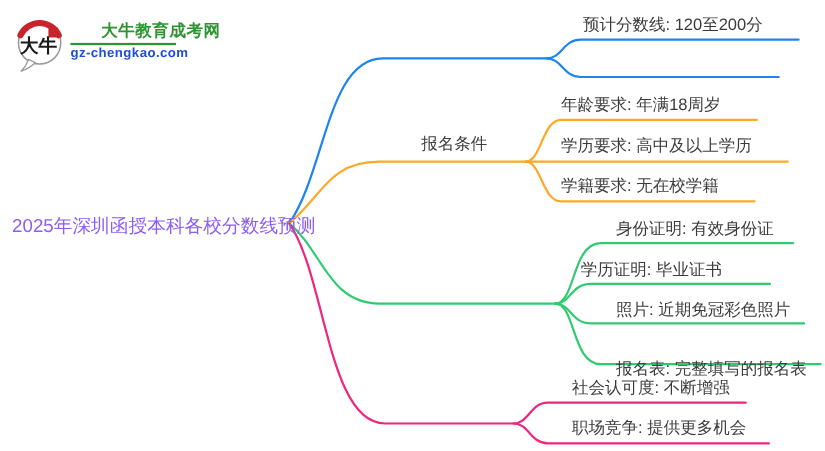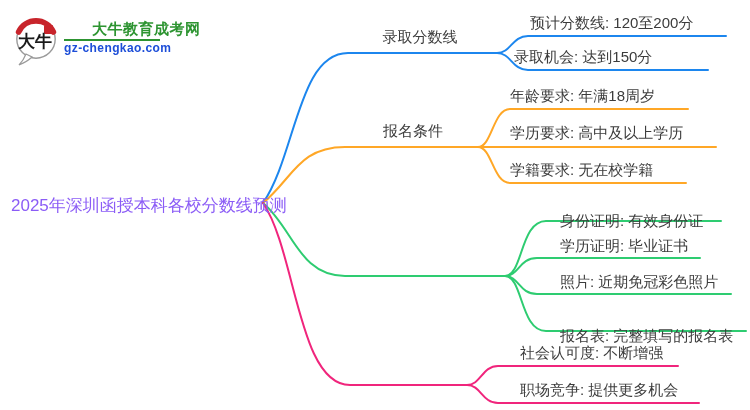--- a/index.html
+++ b/index.html
@@ -63,30 +63,28 @@
     </svg>
     <div class="brand">
       <div class="brand-name" style="color: rgb(45, 148, 49);">大牛教育成考网</div>
       <div class="brand-rule" style="background: rgb(45, 148, 49);"></div>
       <div class="brand-url" style="color: #1d4ed8;">gz-chengkao.com</div>
     </div>
   </div>
 
   <div class="txt central">2025年深圳函授本科各校分数线预测</div>
 
-  <div class="txt blabel" style="left:345px;top:28px;width:150px;">录取分数线</div>
   <div class="txt" style="left:514px;top:14px;margin-left:16px;">预计分数线: 120至200分</div>
-  <div class="txt" style="left:514px;top:48px;">录取机会: 达到150分</div>
 
   <div class="txt blabel" style="left:348px;top:122px;width:130px;">报名条件</div>
   <div class="txt" style="left:510px;top:87px;">年龄要求: 年满18周岁</div>
   <div class="txt" style="left:510px;top:124px;">学历要求: 高中及以上学历</div>
   <div class="txt" style="left:510px;top:161px;">学籍要求: 无在校学籍</div>
 
-  <div class="txt" style="left:560px;top:212px;">身份证明: 有效身份证</div>
-  <div class="txt" style="left:560px;top:237px;">学历证明: 毕业证书</div>
+  <div class="txt" style="left:560px;top:200px;">身份证明: 有效身份证</div>
+  <div class="txt" style="left:528px;top:237px;">学历证明: 毕业证书</div>
   <div class="txt" style="left:560px;top:273px;">照片: 近期免冠彩色照片</div>
   <div class="txt" style="left:560px;top:327px;">报名表: 完整填写的报名表</div>
 
   <div class="txt" style="left:520px;top:381px;">职场竞争: 提供更多机会</div>
   <div class="txt" style="left:520px;top:344px;">社会认可度: 不断增强</div>
 
 </div>
 
 </body></html>

